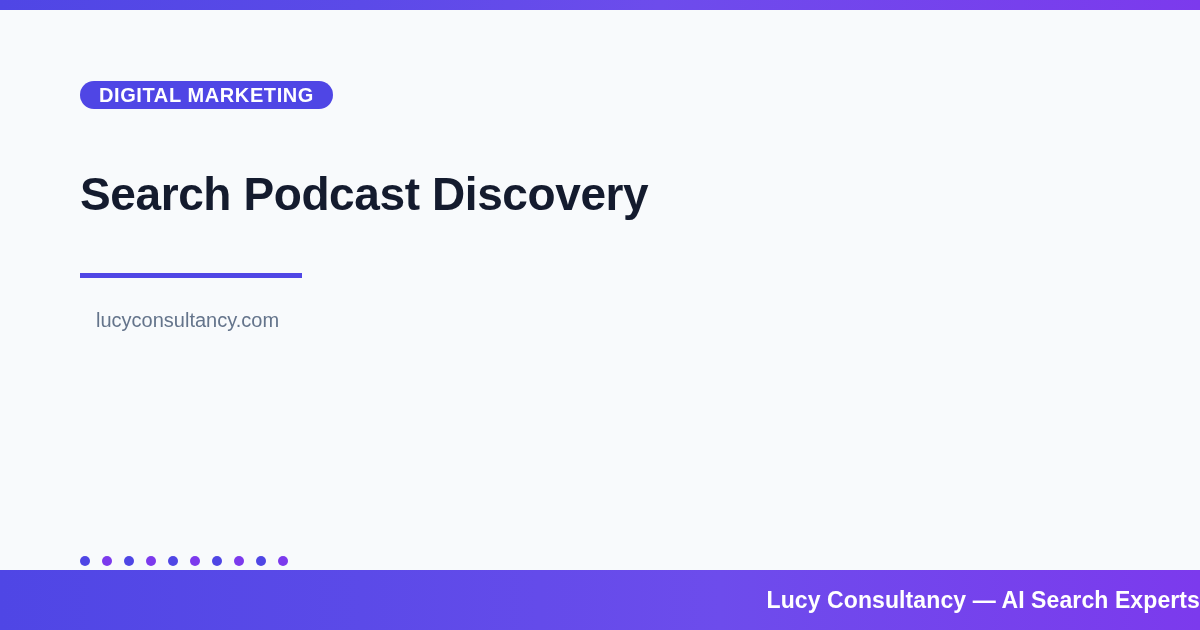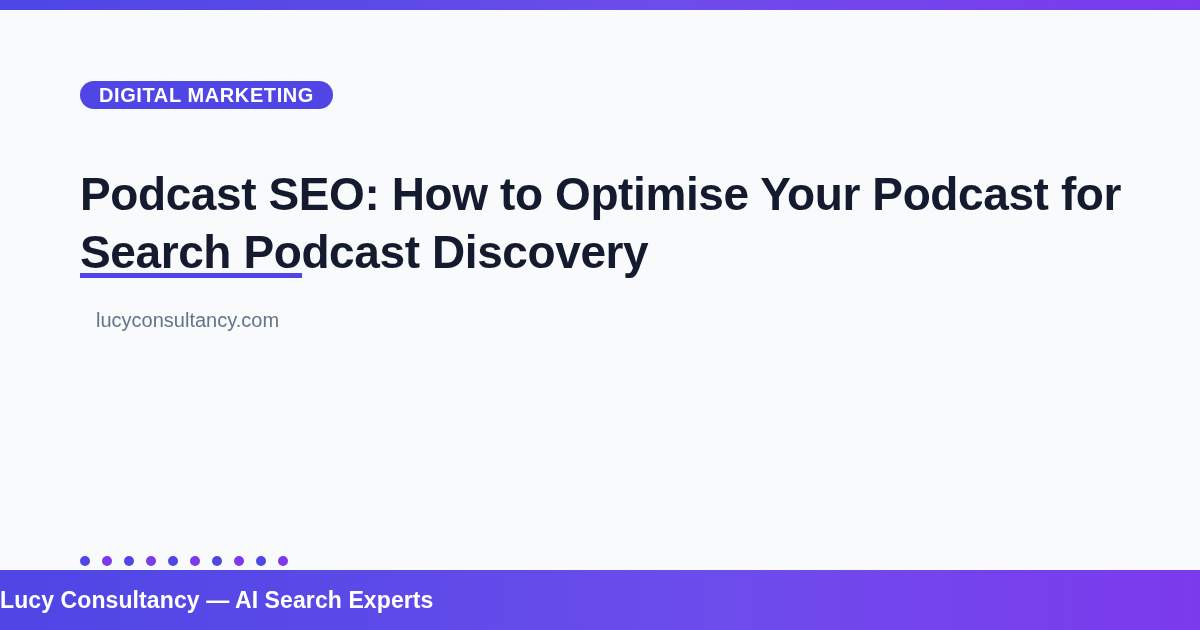--- a/index.html
+++ b/index.html
@@ -115,21 +115,21 @@
   
   .footer-bar {
     position: absolute;
     left: 0;
     bottom: 0;
     width: 1200px;
     height: 60px;
     background: linear-gradient(90deg, #4f46e5 0%, #5b4ae8 30%, #6d4cec 60%, #7c3aed 100%);
     display: flex;
     align-items: center;
-    justify-content: flex-start;
+    justify-content: flex-end;
   }
 
   .footer-text {
     color: #ffffff;
     font-size: 23px;
     font-weight: bold;
     letter-spacing: 0.1px;
     line-height: 1;
     white-space: nowrap;
   }
@@ -139,21 +139,20 @@
 
 <div class="card">
 
   <div class="top-bar"></div>
 
   <div class="badge">
     <span>DIGITAL MARKETING</span>
   </div>
 
   <h1 class="headline">
-    <span class="headline-line">Podcast SEO: How to Optimise Your Podcast for</span>
     <span class="headline-line">Search Podcast Discovery</span>
   </h1>
 
   <div class="accent-rule"></div>
 
   <div class="source-url">lucyconsultancy.com</div>
 
   <div class="dot-row">
     <span class="dot" style="background: rgb(79, 70, 229);"></span>
     <span class="dot" style="background: rgb(124, 58, 237);"></span>

